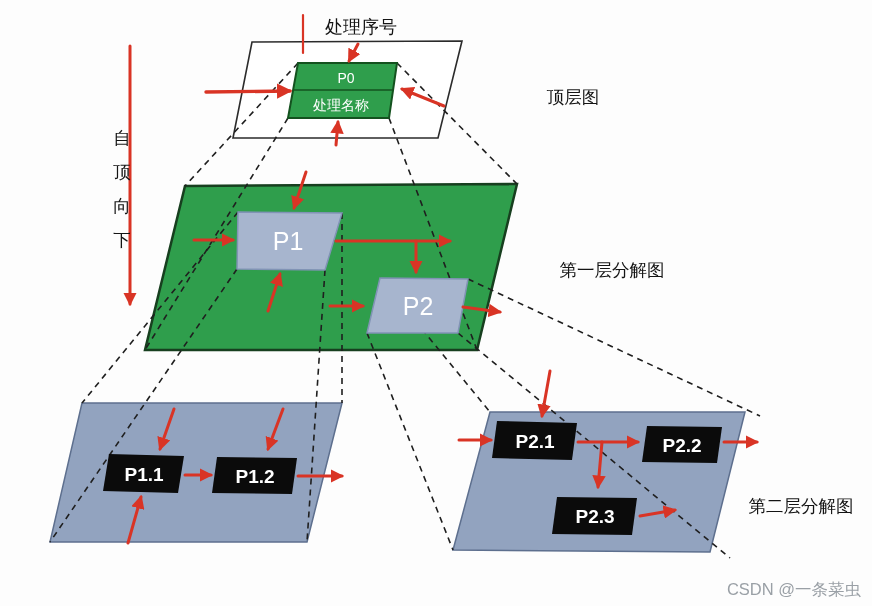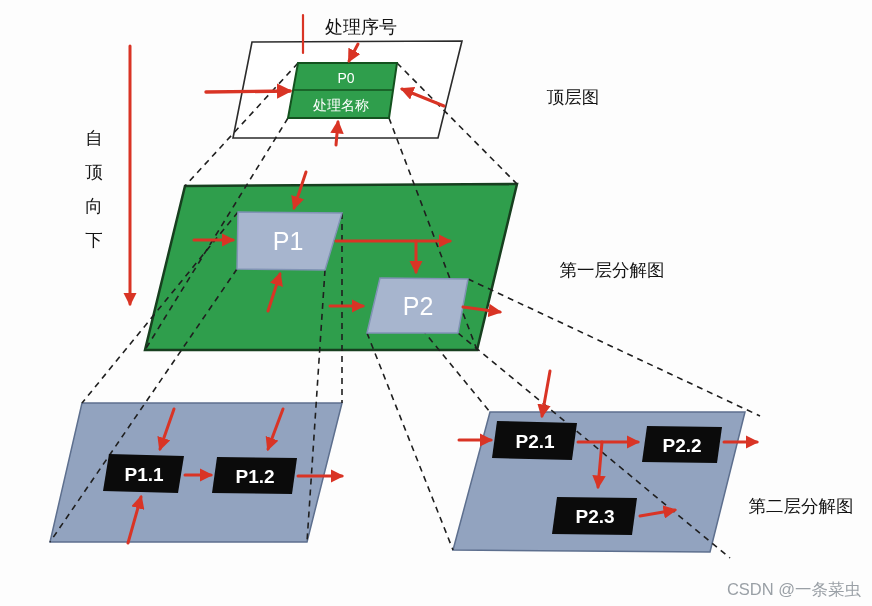--- a/index.html
+++ b/index.html
@@ -5,21 +5,21 @@
   html,body{margin:0;padding:0;background:#ffffff;}
   .stage{
     position:relative;width:872px;height:606px;background:#fdfdfd;overflow:hidden;
     font-family:"Liberation Sans","DejaVu Sans",sans-serif;
   }
   .diagram-svg{position:absolute;left:0;top:0;}
   svg text{font-family:"Liberation Sans","DejaVu Sans",sans-serif;}
   .node-label{fill:#ffffff;}
   .anno{fill:#141414;}
   .vertical-label{
-    position:absolute;left:84px;top:121px;width:20px;
+    position:absolute;left:112px;top:121px;width:20px;
     font-size:17.5px;line-height:34px;word-break:break-all;
     color:#141414;text-align:center;
   }
 </style>
 </head>
 <body>
 
 <div class="stage">
 
   <svg class="diagram-svg" width="872" height="606" viewBox="0 0 872 606">

